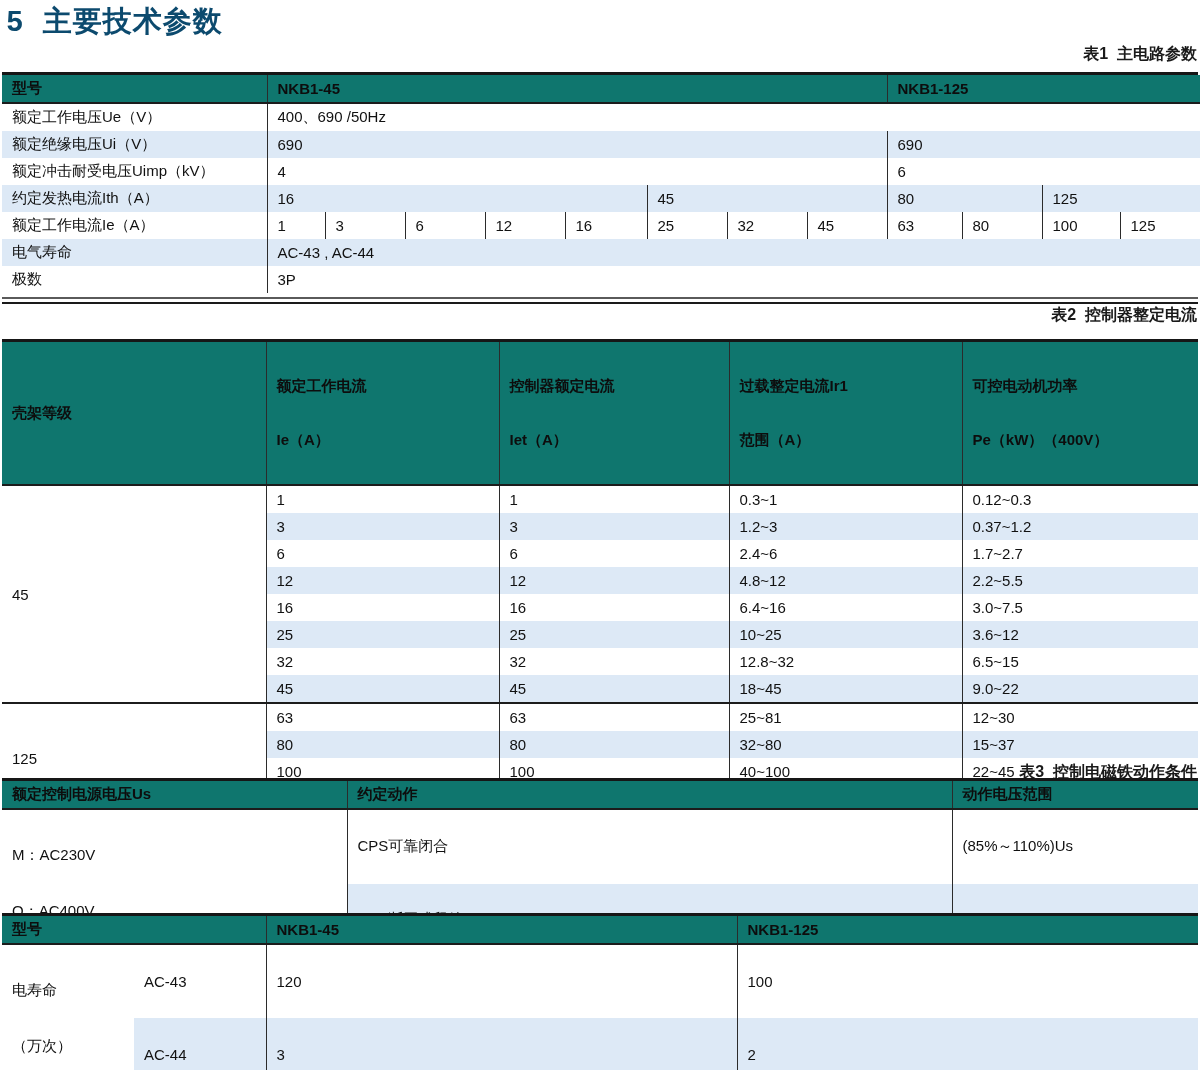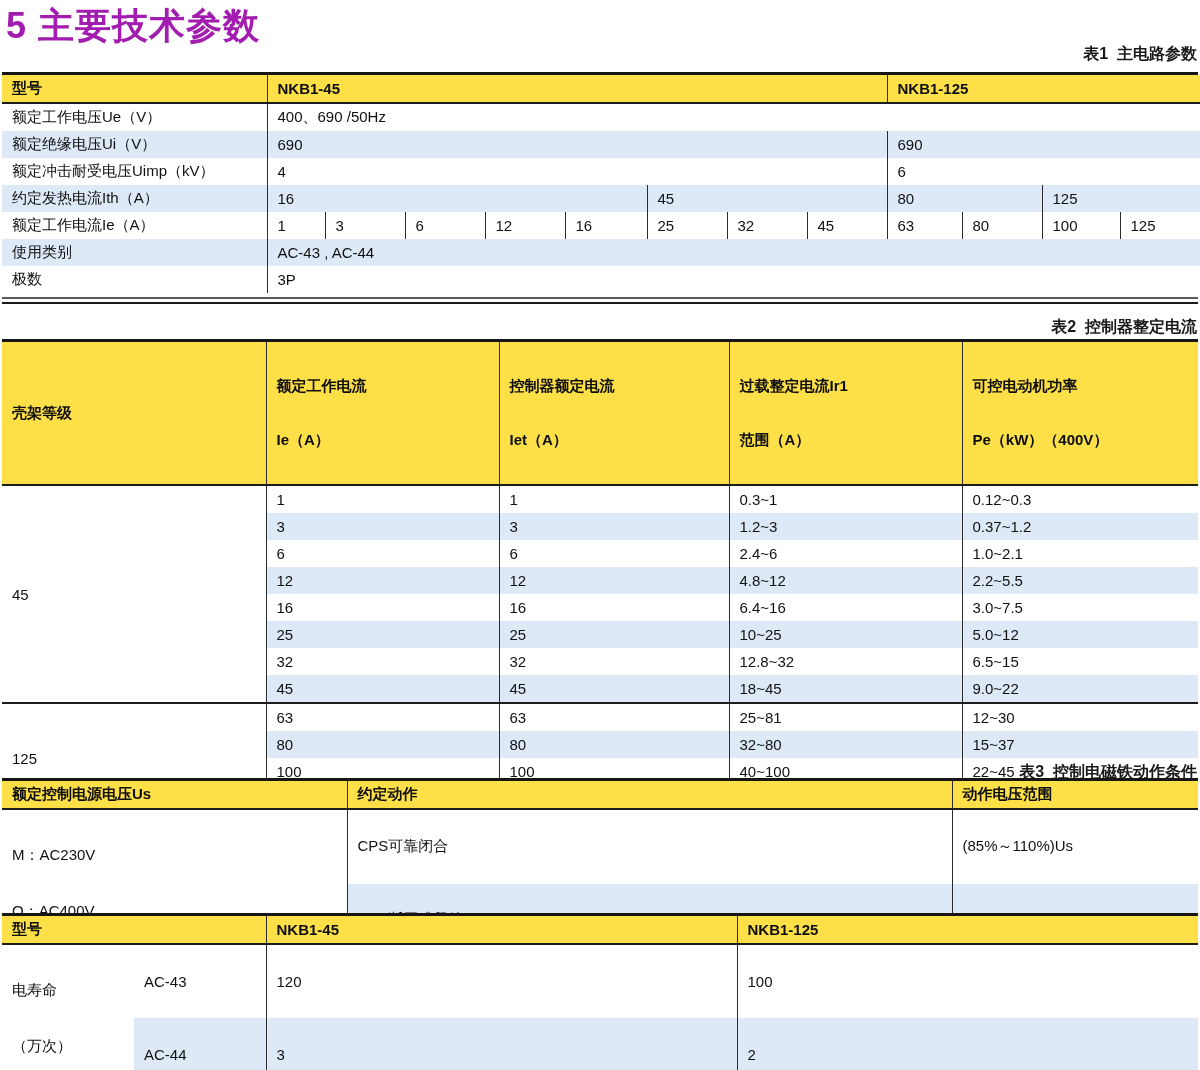--- a/index.html
+++ b/index.html
@@ -1,27 +1,27 @@
 <!DOCTYPE html>
 <html><head>
 <meta charset="utf-8">
 <style>
   html,body{margin:0;padding:0;}
   body{
     width:1200px;height:1070px;position:relative;background:#ffffff;
     font-family:"Liberation Sans",sans-serif;color:#111;
     -webkit-font-smoothing:antialiased;overflow:hidden;
   }
-  #title{position:absolute;left:6px;top:2px;font-size:36px;font-weight:bold;color:#a21caf;letter-spacing:1px;}
+  #title{position:absolute;left:6px;top:2px;font-size:29px;font-weight:bold;color:#0c4a6e;letter-spacing:1px;font-family:Liberation Mono, monospace;}
   .cap{position:absolute;right:3px;text-align:right;font-size:16px;font-weight:bold;color:#1a1a1a;white-space:pre;}
   .wrap{position:absolute;left:2px;width:1196px;border-top:3px solid #161616;}
   table{border-collapse:collapse;table-layout:fixed;width:1196px;}
   td,th{font-size:15px;padding:0 10px;height:27px;vertical-align:middle;text-align:left;
         white-space:pre;overflow:hidden;font-weight:normal;}
-  thead th{background:#fde047;font-weight:bold;border-bottom:2px solid #1c1c1c;color:#0d0d0d;}
+  thead th{background:#0f766e;font-weight:bold;border-bottom:2px solid #1c1c1c;color:#0d0d0d;}
   .w{background:#ffffff;}
   .b{background:#dde9f6;}
   .v1{border-left:1px solid #2b2b2b;}
   .v15{border-left:1.5px solid #2b2b2b;}
   .labR{border-right:1.5px solid #2b2b2b;}
   .gsep td{border-bottom:2px solid #1c1c1c;}
   .gendcell{border-bottom:2px solid #1c1c1c;}
   .frame{background:#ffffff;}
   .dbl{height:3px;border-top:2px solid #5a5a5a;border-bottom:2px solid #1a1a1a;margin-top:4px;}
   .h2line div{line-height:20px;}
@@ -89,33 +89,33 @@
         <td class="v1">16</td>
         <td class="v1">25</td>
         <td class="v1">32</td>
         <td class="v1">45</td>
         <td class="v15">63</td>
         <td class="v1">80</td>
         <td class="v1">100</td>
         <td class="v1">125</td>
       </tr>
       <tr class="b">
-        <td class="labR">使用类别</td>
+        <td class="labR">电气寿命</td>
         <td colspan="12">AC-43 , AC-44</td>
       </tr>
       <tr class="w">
         <td class="labR">极数</td>
         <td colspan="12">3P</td>
       </tr>
     </tbody>
   </table>
   <div class="dbl"></div>
 </div>
 
-<div class="cap" style="top:317px;">表2  控制器整定电流</div>
+<div class="cap" style="top:305px;">表2  控制器整定电流</div>
 <div class="wrap" style="top:339px;">
   <table id="t2">
     <colgroup>
       <col style="width:264px">
         <col style="width:233px">
         <col style="width:230px">
         <col style="width:233px">
         <col style="width:236px">
     </colgroup>
     <thead>
@@ -150,39 +150,39 @@
       <tr class="b">
         <td class="v1">3</td>
         <td class="v1">3</td>
         <td class="v1">1.2~3</td>
         <td class="v1">0.37~1.2</td>
       </tr>
       <tr class="w">
         <td class="v1">6</td>
         <td class="v1">6</td>
         <td class="v1">2.4~6</td>
-        <td class="v1">1.0~2.1</td>
+        <td class="v1">1.7~2.7</td>
       </tr>
       <tr class="b">
         <td class="v1">12</td>
         <td class="v1">12</td>
         <td class="v1">4.8~12</td>
         <td class="v1">2.2~5.5</td>
       </tr>
       <tr class="w">
         <td class="v1">16</td>
         <td class="v1">16</td>
         <td class="v1">6.4~16</td>
         <td class="v1">3.0~7.5</td>
       </tr>
       <tr class="b">
         <td class="v1">25</td>
         <td class="v1">25</td>
         <td class="v1">10~25</td>
-        <td class="v1">5.0~12</td>
+        <td class="v1">3.6~12</td>
       </tr>
       <tr class="w">
         <td class="v1">32</td>
         <td class="v1">32</td>
         <td class="v1">12.8~32</td>
         <td class="v1">6.5~15</td>
       </tr>
       <tr class="b gsep">
         <td class="v1">45</td>
         <td class="v1">45</td>

